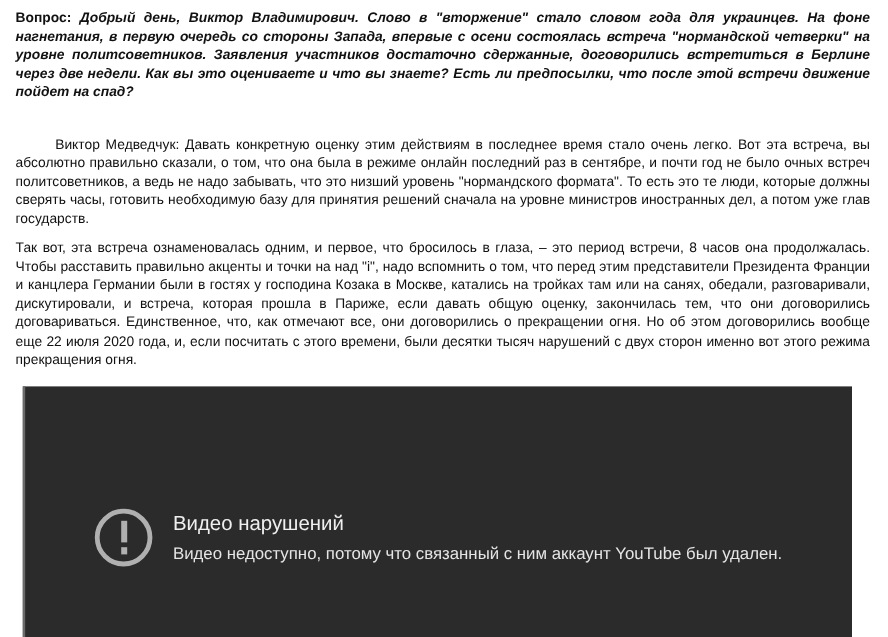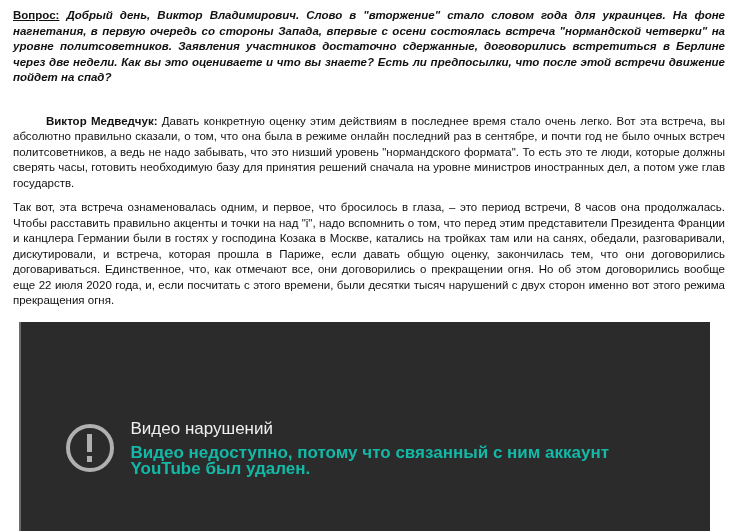--- a/index.html
+++ b/index.html
@@ -22,27 +22,26 @@
     text-align: justify;
   }
   p.question {
     font-weight: bold;
     font-style: italic;
     margin-bottom: 28px;
   }
   .question-label {
     font-style: normal;
     font-weight: bold;
-    text-decoration: underline;
   }
   p.answer {
     margin-bottom: 9px;
   }
   .answer-label {
-    font-weight: bold;
+    font-weight: normal;
     padding-left: 33px;
   }
   p.answer2 {
     margin-bottom: 13px;
   }
   
   .video {
     width: 689px;
     height: 253px;
     margin-left: 6px;
@@ -82,24 +81,23 @@
     margin-top: 4px;
     background: #b0b0b0;
   }
   .vtitle {
     font-size: 17px;
     line-height: 20px;
     color: #efefef;
     margin-bottom: 6px;
   }
   .vsub {
-    font-size: 17px;
+    font-size: 14px;
     line-height: 16px;
-    color: #14b8a6;
-    font-weight: bold;
+    color: #e5e5e5;
   }
 </style>
 </head>
 <body>
 
 <div class="article">
 
   <p class="question"><span class="question-label">Вопрос:</span> <span>Добрый день, Виктор Владимирович. Слово в "вторжение" стало словом года для украинцев. На фоне нагнетания, в первую очередь со стороны Запада, впервые с осени состоялась встреча "нормандской четверки" на уровне политсоветников. Заявления участников достаточно сдержанные, договорились встретиться в Берлине через две недели. Как вы это оцениваете и что вы знаете? Есть ли предпосылки, что после этой встречи движение пойдет на спад?</span></p>
 
   <p class="answer"><span class="answer-label">Виктор Медведчук:</span> <span>Давать конкретную оценку этим действиям в последнее время стало очень легко. Вот эта встреча, вы абсолютно правильно сказали, о том, что она была в режиме онлайн последний раз в сентябре, и почти год не было очных встреч политсоветников, а ведь не надо забывать, что это низший уровень "нормандского формата". То есть это те люди, которые должны сверять часы, готовить необходимую базу для принятия решений сначала на уровне министров иностранных дел, а потом уже глав государств.</span></p>

